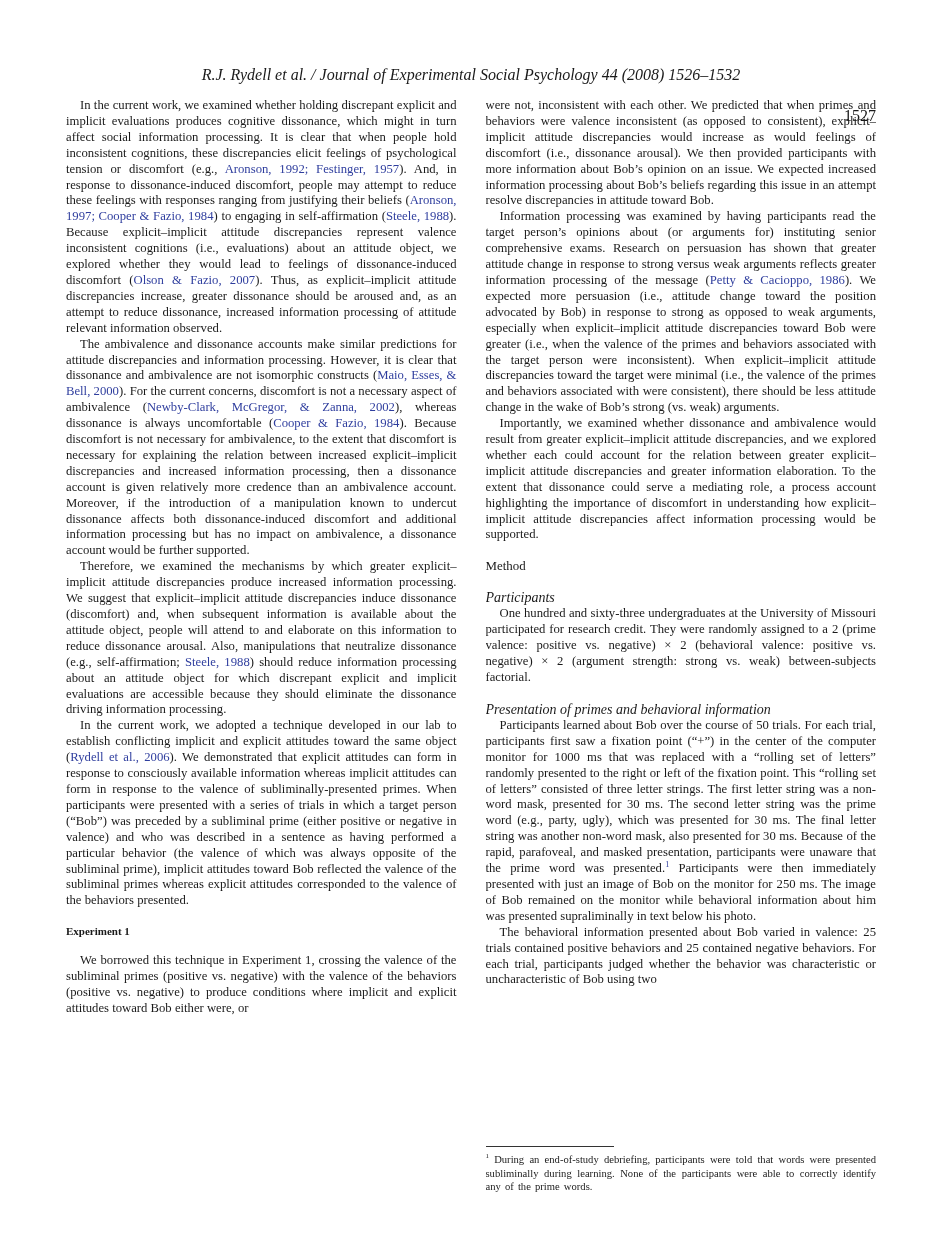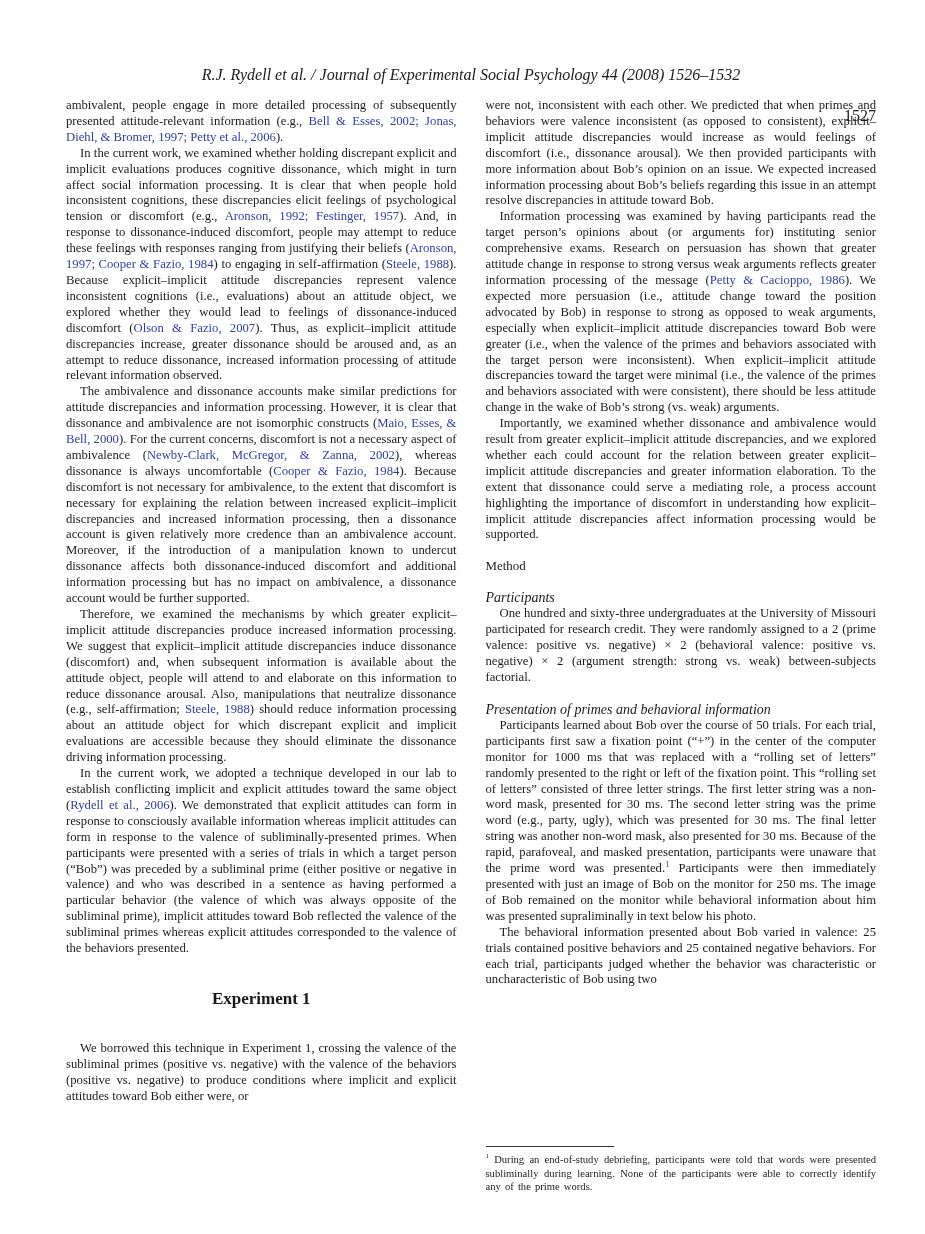--- a/index.html
+++ b/index.html
@@ -32,21 +32,21 @@
   .col-right { display:flex; flex-direction:column; }
   .col .blocks { display:block; }
   .col-right .blocks { flex:0 1 auto; min-height:0; overflow:hidden; }
 
   .para {
     font-size:12.7px; line-height:15.9px;
     text-align:justify; hyphens:auto; -webkit-hyphens:auto;
   }
   .para.indent { text-indent:14px; }
 
-  .h-bold   { font-size:17px; font-weight:bold; margin:32px 0;text-align:center; }
+  .h-bold   { font-size:11px; font-weight:bold; margin:16px 0; }
   .h-italic { font-size:12.9px; font-weight:normal; margin:16px 0; }
   .h-sub    { font-size:14px; font-weight:normal; font-style:italic; margin:16px 0 0 0; }
 
   a.cite { color:var(--link-color, #2f3e9e); text-decoration:none; cursor:pointer; }
   sup { font-size:0.65em; line-height:0; vertical-align:super; }
 
   .footnote { margin-top:auto; flex:none; padding-top:12px; }
   .footnote-rule { width:128px; height:0; border-top:1px solid #333; margin-bottom:6px; }
   .footnote-text {
     font-size:10.6px; line-height:13.6px; text-align:justify;
@@ -60,21 +60,20 @@
 
   <header class="page-header">
     <div class="running-head">R.J. Rydell et al. / Journal of Experimental Social Psychology 44 (2008) 1526–1532</div>
     <div class="page-number">1527</div>
   </header>
 
   <main class="page-body">
 
     <div class="col col-left">
       <div class="blocks">
-          <p class="para">ambivalent, people engage in more detailed processing of subsequently presented attitude-relevant information (e.g., <a href="#" class="cite">Bell &amp; Esses, 2002; Jonas, Diehl, &amp; Bromer, 1997; Petty et al., 2006</a>).</p>
           <p class="para indent">In the current work, we examined whether holding discrepant explicit and implicit evaluations produces cognitive dissonance, which might in turn affect social information processing. It is clear that when people hold inconsistent cognitions, these discrepancies elicit feelings of psychological tension or discomfort (e.g., <a href="#" class="cite">Aronson, 1992; Festinger, 1957</a>). And, in response to dissonance-induced discomfort, people may attempt to reduce these feelings with responses ranging from justifying their beliefs (<a href="#" class="cite">Aronson, 1997; Cooper &amp; Fazio, 1984</a>) to engaging in self-affirmation (<a href="#" class="cite">Steele, 1988</a>). Because explicit–implicit attitude discrepancies represent valence inconsistent cognitions (i.e., evaluations) about an attitude object, we explored whether they would lead to feelings of dissonance-induced discomfort (<a href="#" class="cite">Olson &amp; Fazio, 2007</a>). Thus, as explicit–implicit attitude discrepancies increase, greater dissonance should be aroused and, as an attempt to reduce dissonance, increased information processing of attitude relevant information observed.</p>
           <p class="para indent">The ambivalence and dissonance accounts make similar predictions for attitude discrepancies and information processing. However, it is clear that dissonance and ambivalence are not isomorphic constructs (<a href="#" class="cite">Maio, Esses, &amp; Bell, 2000</a>). For the current concerns, discomfort is not a necessary aspect of ambivalence (<a href="#" class="cite">Newby-Clark, McGregor, &amp; Zanna, 2002</a>), whereas dissonance is always uncomfortable (<a href="#" class="cite">Cooper &amp; Fazio, 1984</a>). Because discomfort is not necessary for ambivalence, to the extent that discomfort is necessary for explaining the relation between increased explicit–implicit discrepancies and increased information processing, then a dissonance account is given relatively more credence than an ambivalence account. Moreover, if the introduction of a manipulation known to undercut dissonance affects both dissonance-induced discomfort and additional information processing but has no impact on ambivalence, a dissonance account would be further supported.</p>
           <p class="para indent">Therefore, we examined the mechanisms by which greater explicit–implicit attitude discrepancies produce increased information processing. We suggest that explicit–implicit attitude discrepancies induce dissonance (discomfort) and, when subsequent information is available about the attitude object, people will attend to and elaborate on this information to reduce dissonance arousal. Also, manipulations that neutralize dissonance (e.g., self-affirmation; <a href="#" class="cite">Steele, 1988</a>) should reduce information processing about an attitude object for which discrepant explicit and implicit evaluations are accessible because they should eliminate the dissonance driving information processing.</p>
           <p class="para indent">In the current work, we adopted a technique developed in our lab to establish conflicting implicit and explicit attitudes toward the same object (<a href="#" class="cite">Rydell et al., 2006</a>). We demonstrated that explicit attitudes can form in response to consciously available information whereas implicit attitudes can form in response to the valence of subliminally-presented primes. When participants were presented with a series of trials in which a target person (“Bob”) was preceded by a subliminal prime (either positive or negative in valence) and who was described in a sentence as having performed a particular behavior (the valence of which was always opposite of the subliminal prime), implicit attitudes toward Bob reflected the valence of the subliminal primes whereas explicit attitudes corresponded to the valence of the behaviors presented.</p>
           <h2 class="h-bold">Experiment 1</h2>
           <p class="para indent">We borrowed this technique in Experiment 1, crossing the valence of the subliminal primes (positive vs. negative) with the valence of the behaviors (positive vs. negative) to produce conditions where implicit and explicit attitudes toward Bob either were, or</p>
         </div>
     </div>
 
     <div class="col col-right">

